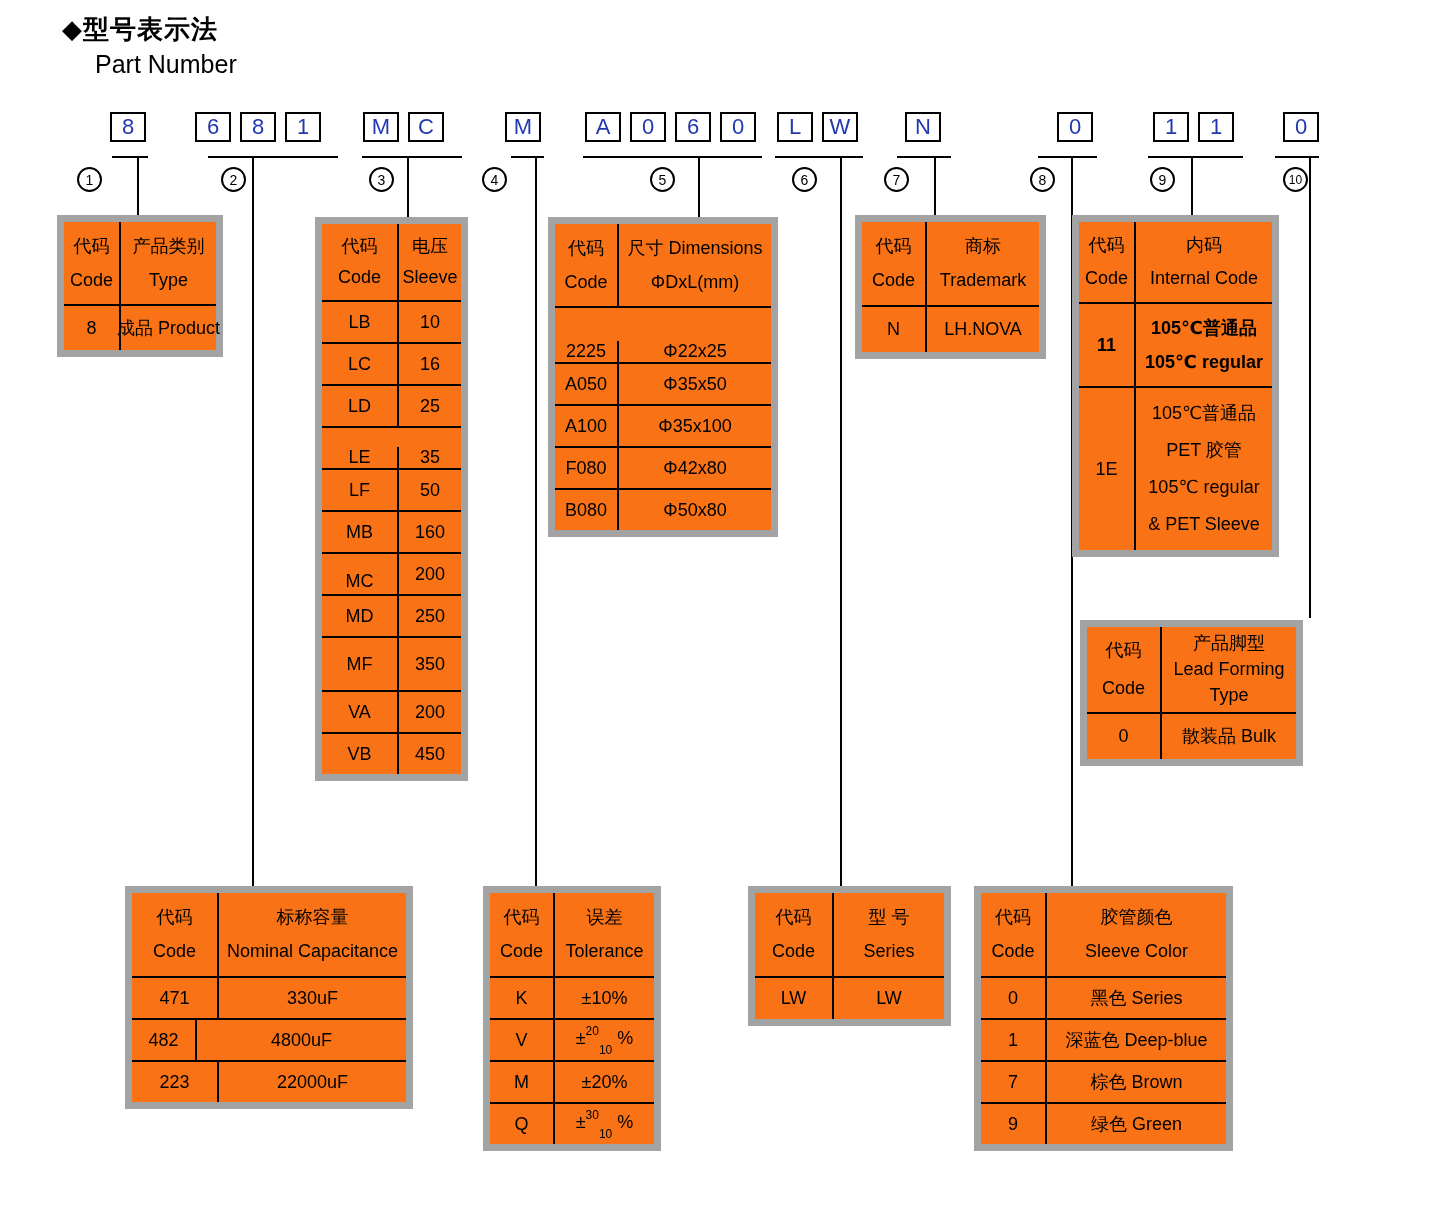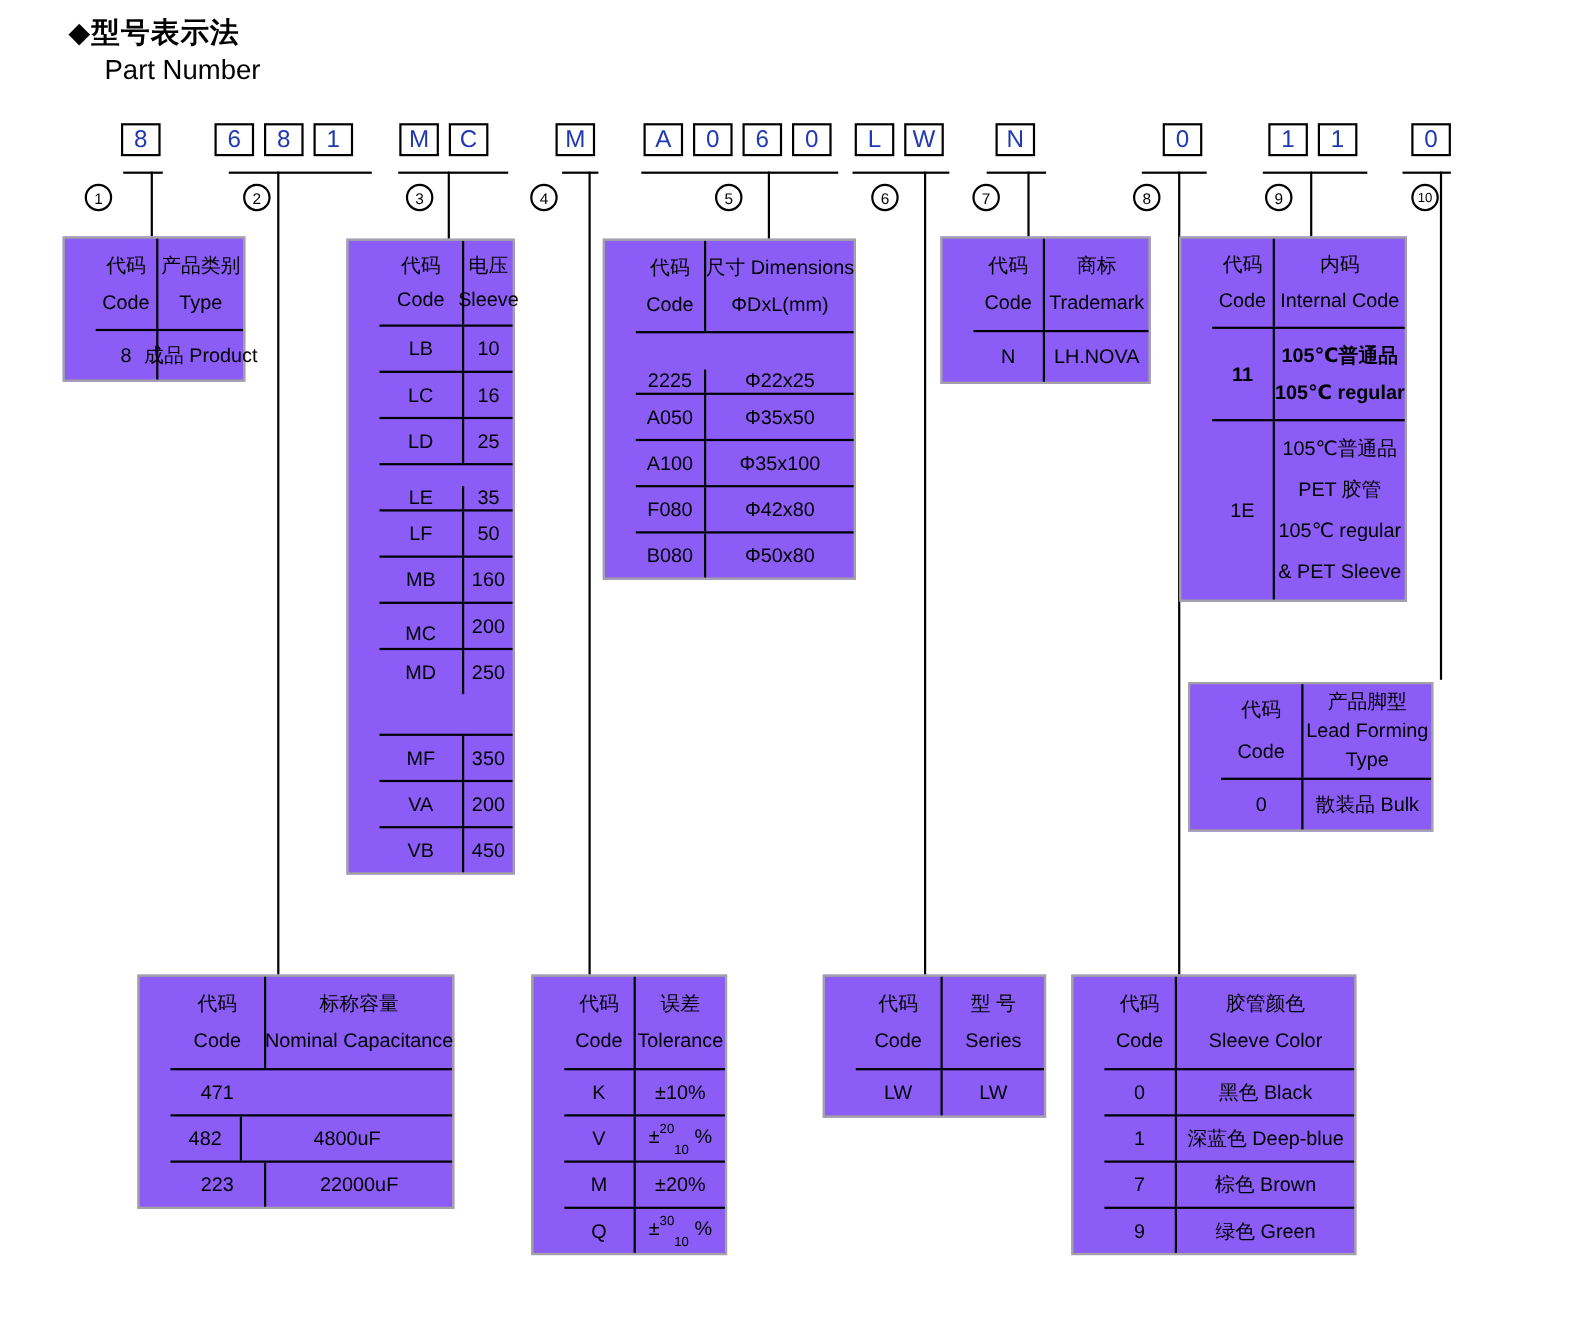--- a/index.html
+++ b/index.html
@@ -18,21 +18,21 @@
   
   .ul{position:absolute;top:156px;height:2px;background:#000;}
   
   .vl{position:absolute;width:2px;background:#000;}
   
   .circ{position:absolute;top:167px;width:25px;height:25px;border:2px solid #000;border-radius:50%;
         box-sizing:border-box;display:flex;align-items:center;justify-content:center;
         font-size:14px;line-height:1;background:#fff;}
 
   
-  .tbl{position:absolute;border:2px solid #a3a3a3;background:#8b5cf6;display:flex;flex-direction:column;box-sizing:border-box;padding-left:28px;}
+  .tbl{position:absolute;border:7px solid #a3a3a3;background:#f97316;display:flex;flex-direction:column;box-sizing:border-box;}
   .tr{display:flex;flex:none;box-sizing:border-box;}
   .tr:not(:first-child){border-top:2px solid #000;}
   .td{box-sizing:border-box;display:flex;flex-direction:column;align-items:center;justify-content:center;
       font-size:18px;line-height:1.15;white-space:nowrap;}
   .td.c1{flex:0 0 auto;}
   .td.c2{flex:1 1 auto;border-left:2px solid #000;min-width:0;}
   .td.multi{justify-content:space-around;padding:7px 0;}
   .tbl.tight .td.multi{padding:4px 0;}
   sup{font-size:12px;position:relative;top:-2px;}
   sub{font-size:12px;position:relative;top:5px;}
@@ -189,21 +189,21 @@
         <div class="td c2">160</div>
       </div>
       <div class="tr" style="height: 42px;">
         <div class="td c1" style="width: 75px; margin-top: 15px;">MC</div>
         <div class="td c2">200</div>
       </div>
       <div class="tr" style="height: 42px;">
         <div class="td c1" style="width: 75px;">MD</div>
         <div class="td c2">250</div>
       </div>
-      <div class="tr" style="height: 42px; margin-top: 36px;">
+      <div class="tr" style="height: 54px;">
         <div class="td c1" style="width: 75px;">MF</div>
         <div class="td c2">350</div>
       </div>
       <div class="tr" style="height: 42px;">
         <div class="td c1" style="width: 75px;">VA</div>
         <div class="td c2">200</div>
       </div>
       <div class="tr" style="height: 42px;">
         <div class="td c1" style="width: 75px;">VB</div>
         <div class="td c2">450</div>
@@ -308,20 +308,21 @@
           <div class="line">代码</div>
           <div class="line">Code</div>
         </div>
         <div class="td c2 multi">
           <div class="line">标称容量</div>
           <div class="line">Nominal Capacitance</div>
         </div>
       </div>
       <div class="tr" style="height: 42px;">
         <div class="td c1" style="width: 85px;">471</div>
+        <div class="td c2">330uF</div>
       </div>
       <div class="tr" style="height: 42px;">
         <div class="td c1" style="width: 63px;">482</div>
         <div class="td c2">4800uF</div>
       </div>
       <div class="tr" style="height: 42px;">
         <div class="td c1" style="width: 85px;">223</div>
         <div class="td c2">22000uF</div>
       </div>
     </div>
@@ -379,21 +380,21 @@
           <div class="line">代码</div>
           <div class="line">Code</div>
         </div>
         <div class="td c2 multi">
           <div class="line">胶管颜色</div>
           <div class="line">Sleeve Color</div>
         </div>
       </div>
       <div class="tr" style="height: 42px;">
         <div class="td c1" style="width: 64px;">0</div>
-        <div class="td c2">黑色 Black</div>
+        <div class="td c2">黑色 Series</div>
       </div>
       <div class="tr" style="height: 42px;">
         <div class="td c1" style="width: 64px;">1</div>
         <div class="td c2">深蓝色 Deep-blue</div>
       </div>
       <div class="tr" style="height: 42px;">
         <div class="td c1" style="width: 64px;">7</div>
         <div class="td c2">棕色 Brown</div>
       </div>
       <div class="tr" style="height: 42px;">

